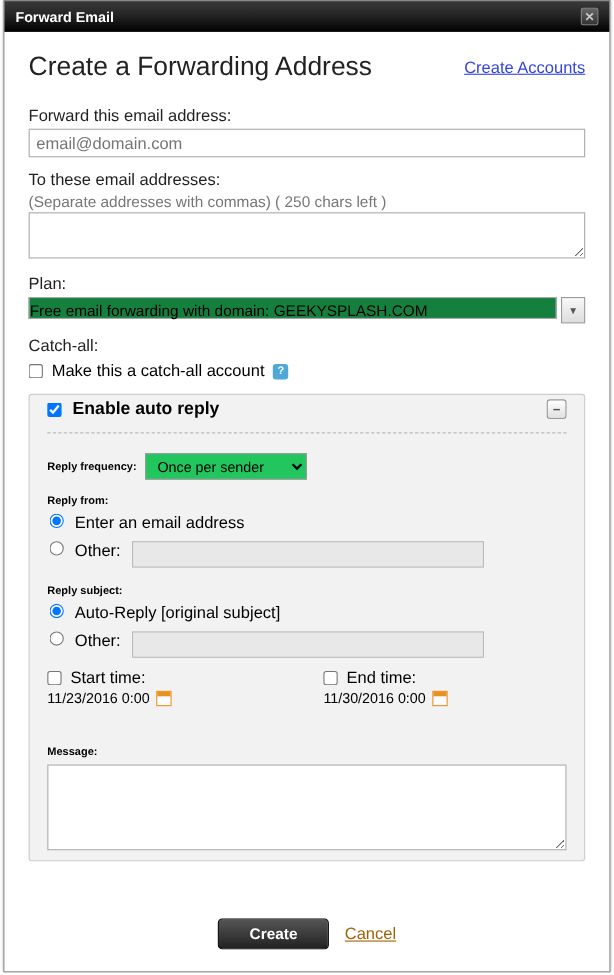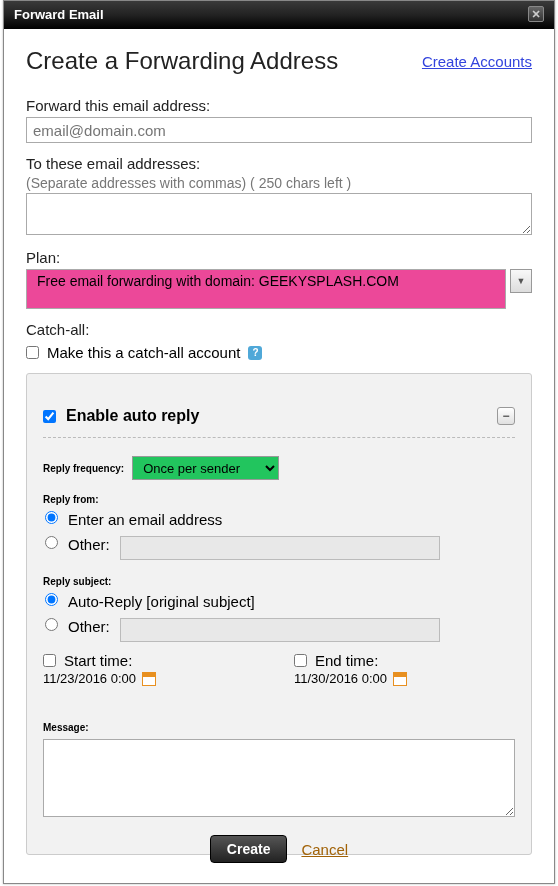--- a/index.html
+++ b/index.html
@@ -20,21 +20,21 @@
       box-shadow: 0 0 2px rgba(0,0,0,0.3);
     }
     .titlebar {
       background: linear-gradient(to bottom, #3a3a3a 0%, #222 50%, #000 100%);
       color: #fff;
       font-weight: bold;
       font-size: 13px;
       padding: 7px 10px;
       display: flex;
       justify-content: space-between;
-      align-items: flex-end;
+      align-items: center;
       height: 28px;
     }
     .close-btn {
       width: 16px;
       height: 16px;
       background: linear-gradient(to bottom, #666, #333);
       border: 1px solid #888;
       border-radius: 2px;
       display: flex;
       align-items: center;
@@ -95,24 +95,24 @@
       margin-bottom: 10px;
     }
     .select-row {
       display: flex;
       gap: 4px;
       margin-bottom: 12px;
     }
     .select-box {
       flex: 1;
       border: 1px solid #aaa;
-      padding: 3px 10px;
+      padding: 3px 0;
       font-size: 14px;
-      background: #ec4899;
-      height: 40px;
+      background: #15803d;
+      height: 20px;
     }
     .select-arrow {
       width: 22px;
       height: 24px;
       background: linear-gradient(to bottom, #f8f8f8, #ddd);
       border: 1px solid #999;
       display: flex;
       align-items: center;
       justify-content: center;
       cursor: pointer;
@@ -134,21 +134,21 @@
       border-radius: 3px;
       color: #fff;
       font-size: 10px;
       font-weight: bold;
       text-align: center;
       line-height: 14px;
     }
     .panel {
       background: #f2f2f2;
       border: 1px solid #ccc;
-      padding: 33px 16px;
+      padding: 4px 16px;
       margin-top: 12px;
       border-radius: 3px;
     }
     .panel-header {
       display: flex;
       justify-content: space-between;
       align-items: center;
       margin-bottom: 12px;
     }
     .panel-title-row {
@@ -265,21 +265,21 @@
       justify-content: center;
       align-items: center;
       gap: 14px;
     }
     .create-btn {
       background: linear-gradient(to bottom, #555, #222);
       color: #fff;
       font-weight: bold;
       border: 1px solid #000;
       border-radius: 4px;
-      padding: 5px 16px;
+      padding: 5px 28px;
       font-size: 14px;
       cursor: pointer;
     }
     .cancel-link {
       color: #a16207;
       text-decoration: underline;
       font-size: 15px;
       cursor: pointer;
     }
     .section-gap { margin-bottom: 6px; }

